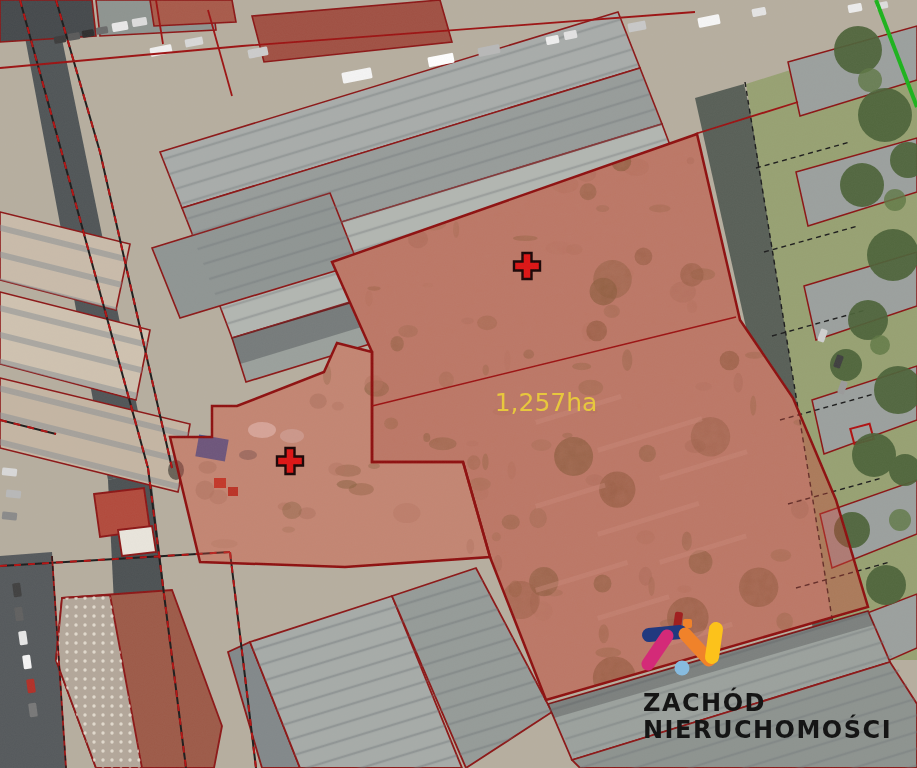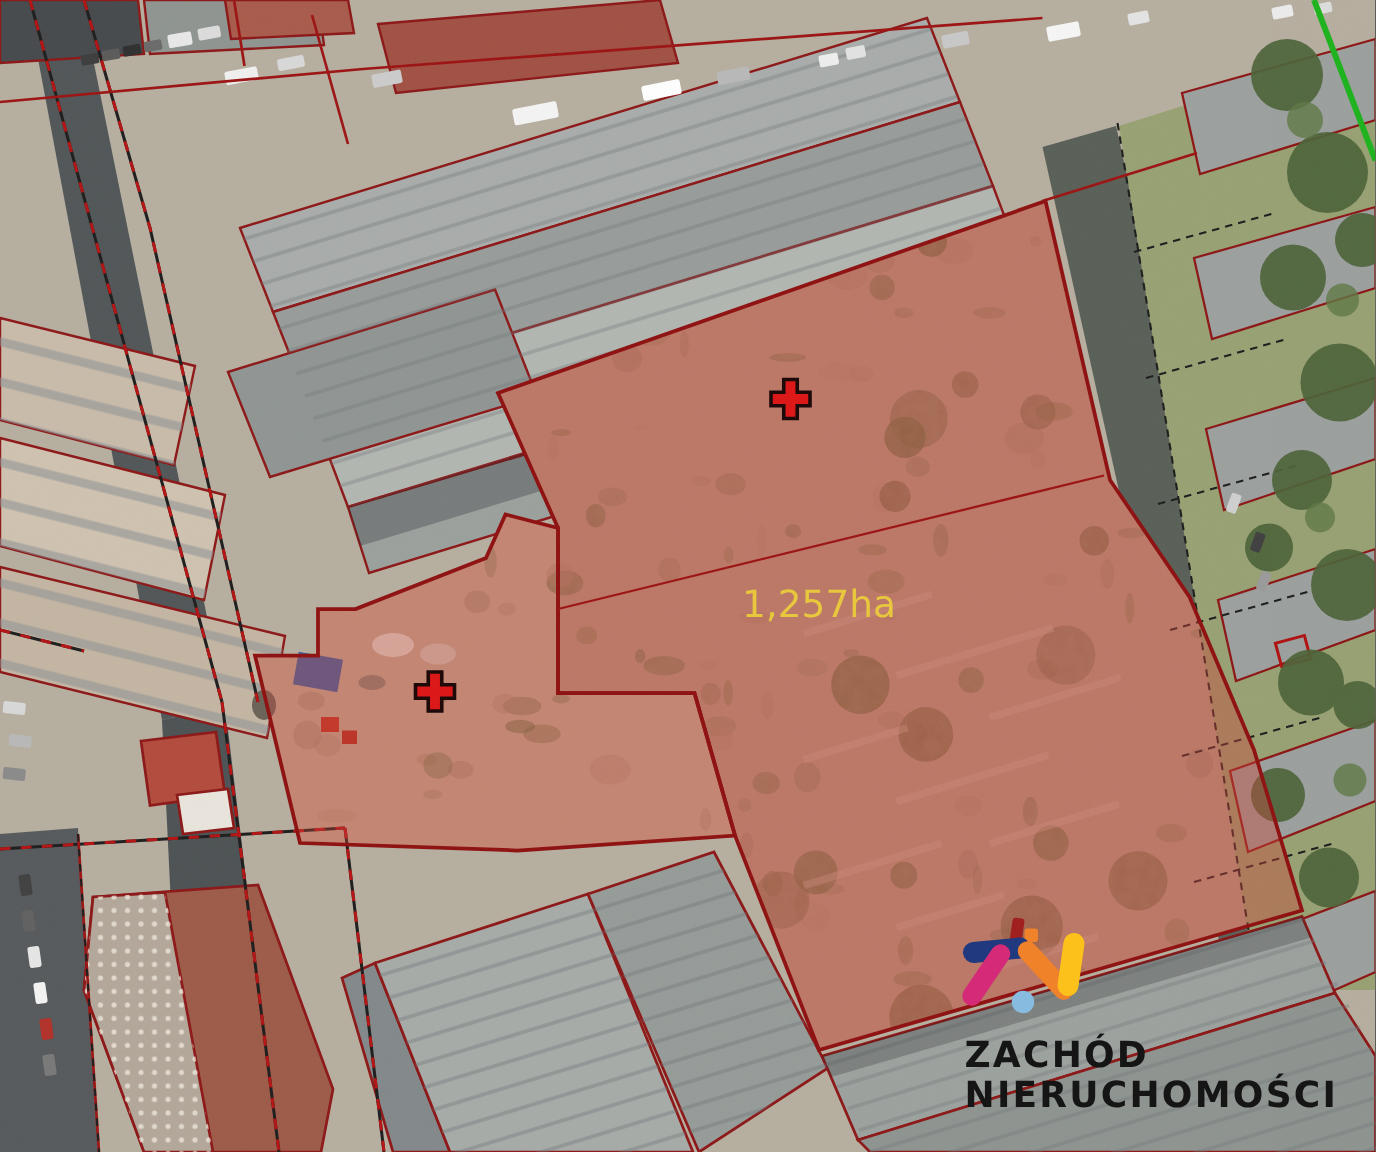--- a/index.html
+++ b/index.html
@@ -1,16 +1,16 @@
 <!DOCTYPE html>
 <html><head>
 <meta charset="utf-8">
 <style>
   html,body{margin:0;padding:0;background:#222;}
-  #stage{position:relative;width:917px;height:768px;overflow:hidden;background:#737373;
+  #stage{position:relative;width:917px;height:768px;overflow:hidden;background:#8b5cf6;
          font-family:"DejaVu Sans","Liberation Sans",sans-serif;}
   svg{display:block}
   text{font-family:"DejaVu Sans","Liberation Sans",sans-serif;}
   .wm-text{font-weight:bold;letter-spacing:1.5px;}
 </style>
 </head>
 <body>
 
 <div id="stage">
 <svg id="map" width="917" height="768" viewBox="0 0 917 768">

